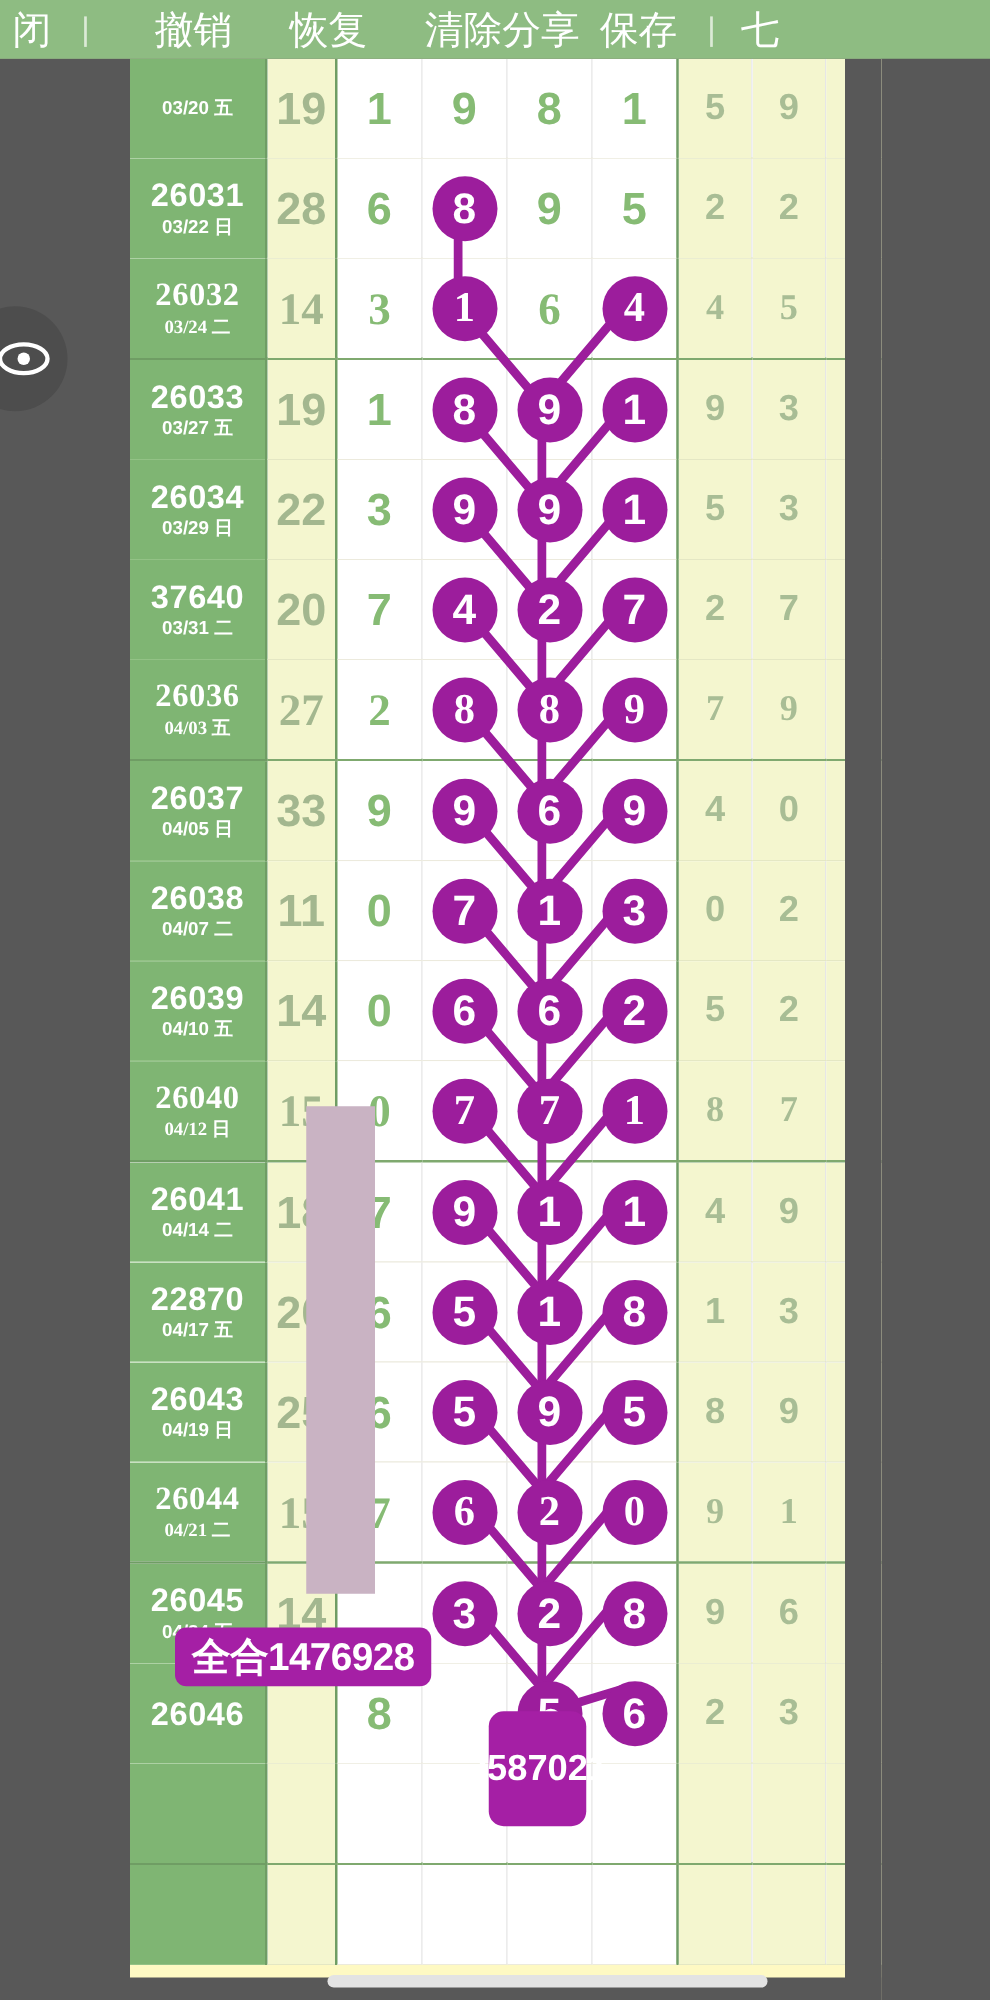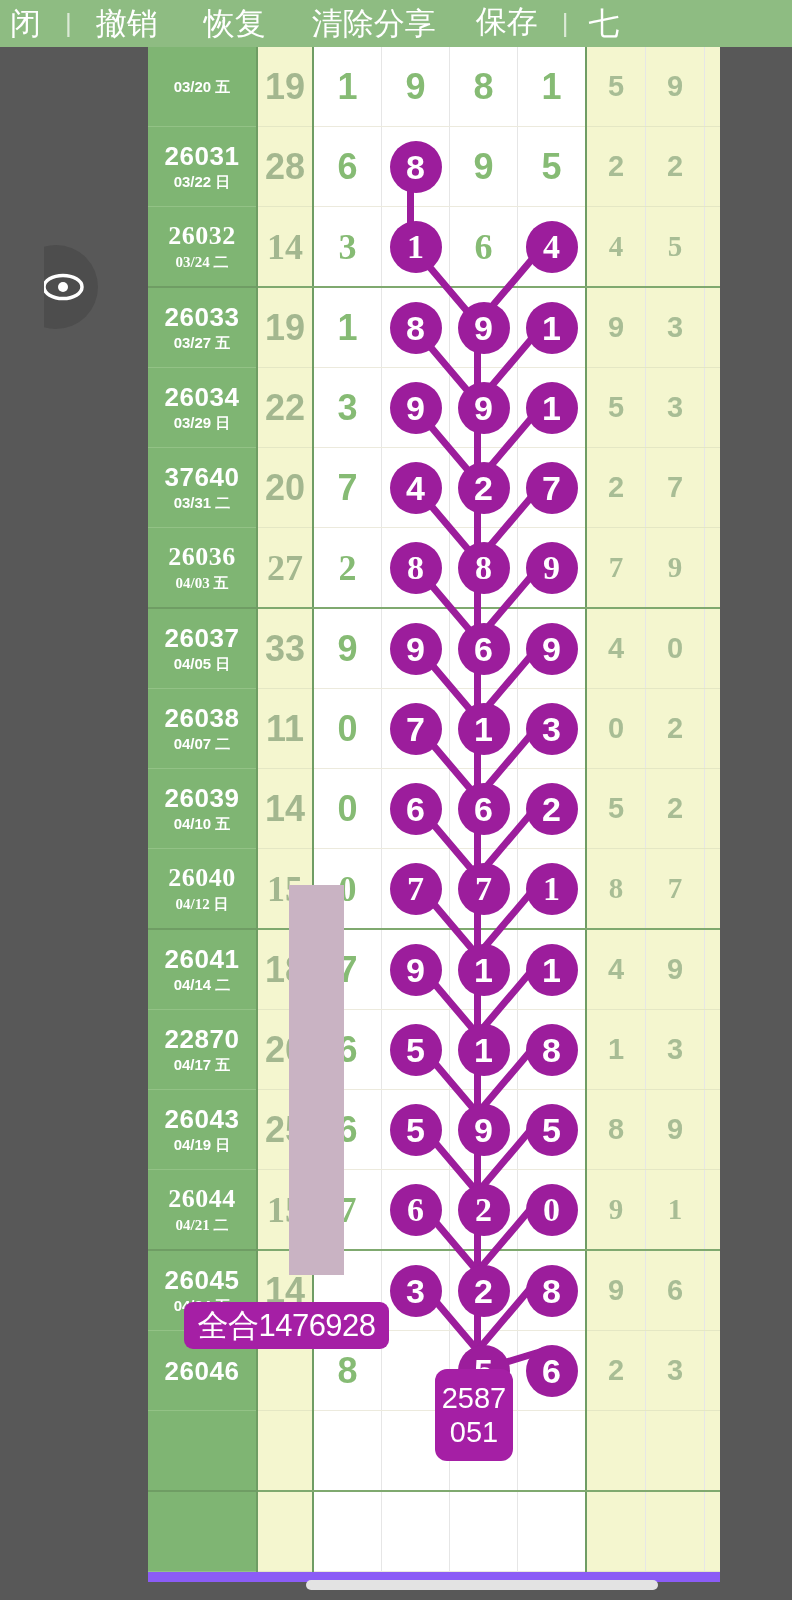--- a/index.html
+++ b/index.html
@@ -25,21 +25,21 @@
     flex:0 0 auto;
   }
   .tb-sep{
     color:#eaf3e6;font-size:26px;opacity:.85;
     flex:0 0 auto;
   }
 
   
   #page{
     position:absolute;left:0;top:47px;width:705px;height:1553px;
-    background:#8b5cf6;overflow:hidden;margin-left:44px;
+    background:#fef9c3;overflow:hidden;
   }
 
   
   #drawer-handle{
     position:absolute;left:-30px;top:198px;
     width:84px;height:84px;border-radius:50%;
     background:#4d4d4d;
     z-index:30;
     display:flex;align-items:center;justify-content:center;
   }
@@ -129,33 +129,33 @@
     position:absolute;left:245px;top:838px;width:55px;height:390px;
     background:#c9b3c3;
     z-index:12;
   }
 
   
   .badge{
     position:absolute;
     background:#a51fa5;color:#ffffff;
     border-radius:9px;
-    font-weight:normal;
+    font-weight:bold;
     z-index:20;
     display:flex;align-items:center;justify-content:center;
     text-align:center;
   }
   #badge-total{
     left:140px;top:1255px;width:205px;height:47px;
     font-size:31px;letter-spacing:-.5px;
   }
   #badge-pick{
     left:391px;top:1322px;width:78px;height:92px;
     font-size:29px;line-height:34px;
-    flex-direction:column;border-radius:12px;
+    flex-direction:row;border-radius:12px;
   }
 
   
   #bottombar{
     position:absolute;left:0;bottom:0;width:792px;height:18px;
     background:#585858;z-index:25;
   }
   #scrollpill{
     position:absolute;left:262px;bottom:10px;width:352px;height:10px;
     background:#e3e3e3;border-radius:5px;z-index:26;
@@ -163,25 +163,25 @@
   
   #edge-l{position:absolute;left:0;top:0;width:104px;height:1553px;background:#585858;z-index:10;}
   #edge-r{position:absolute;left:676px;top:0;width:116px;height:1553px;background:#585858;z-index:10;}
 </style>
 </head>
 <body>
 
 <div id="toolbar">
     <div class="tb-item" style="margin-left: 10px;">闭</div>
     <div class="tb-sep" style="margin-left: 24px;">|</div>
-    <div class="tb-item" style="margin-left: 24px;">撤销</div>
+    <div class="tb-item" style="margin-left: 52px;">撤销</div>
     <div class="tb-item" style="margin-left: 46px;">恢复</div>
     <div class="tb-item" style="margin-left: 46px;">清除</div>
     <div class="tb-item" style="">分享</div>
-    <div class="tb-item" style="margin-left: 40px; font-family: Liberation Mono, monospace;">保存</div>
+    <div class="tb-item" style="margin-left: 16px;">保存</div>
     <div class="tb-sep" style="margin-left: 24px;">|</div>
     <div class="tb-item" style="margin-left: 20px;">七</div>
   </div>
 
 <div id="page">
 
   <div id="edge-l"></div>
   <div id="edge-r"></div>
 
   <div id="tablewrap">
@@ -495,21 +495,21 @@
       <line x1="329.5" y1="1303.5" x2="326" y2="1325" stroke="#9c1d9c" stroke-width="7" stroke-linecap="round"></line>
       <line x1="396.5" y1="1303.5" x2="326" y2="1325" stroke="#9c1d9c" stroke-width="7" stroke-linecap="round"></line>
     </svg>
 
   <div id="redaction"></div>
 
   <div class="badge" id="badge-total">全合1476928</div>
 
   <div class="badge" id="badge-pick">
     <span>2587</span>
-    <span>051</span>
+    <span>021</span>
   </div>
 
   <div id="drawer-handle">
     <svg width="44" height="30" viewBox="0 0 44 30">
       <ellipse cx="22" cy="15" rx="19" ry="11.5" fill="none" stroke="#ffffff" stroke-width="3.5"></ellipse>
       <circle cx="22" cy="15" r="5" fill="#ffffff"></circle>
     </svg>
   </div>
 
   <div id="bottombar"></div>

